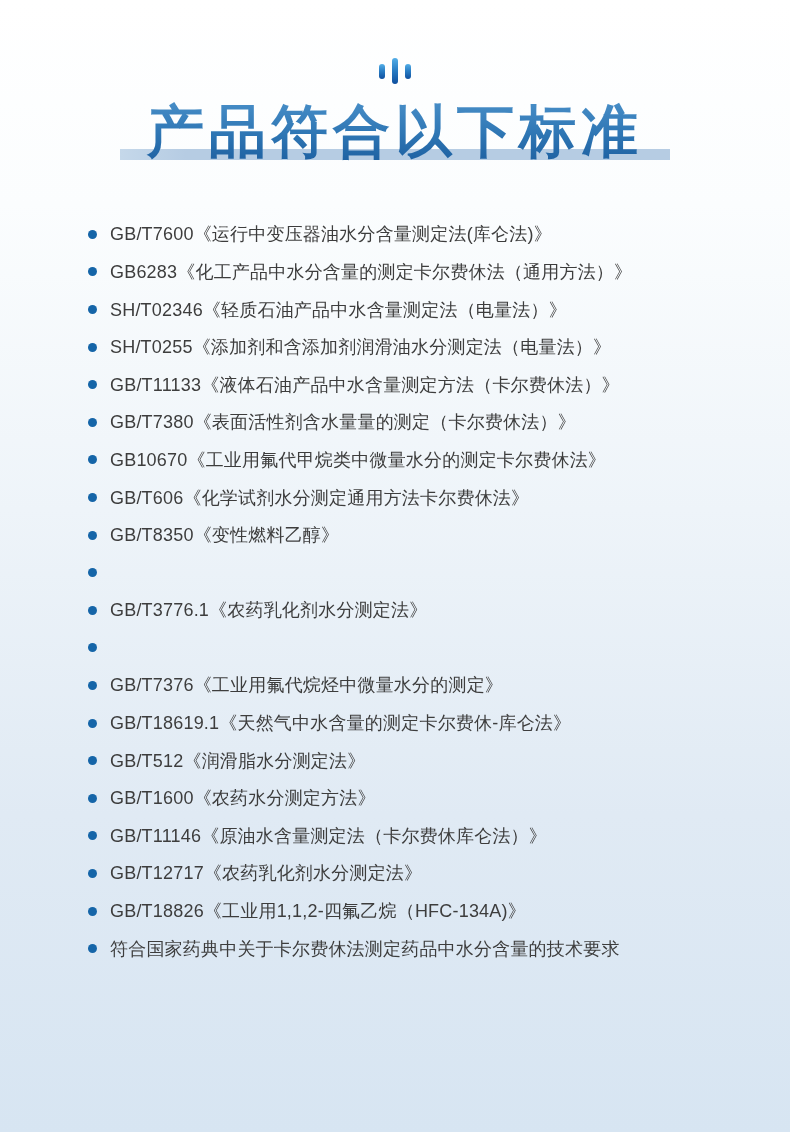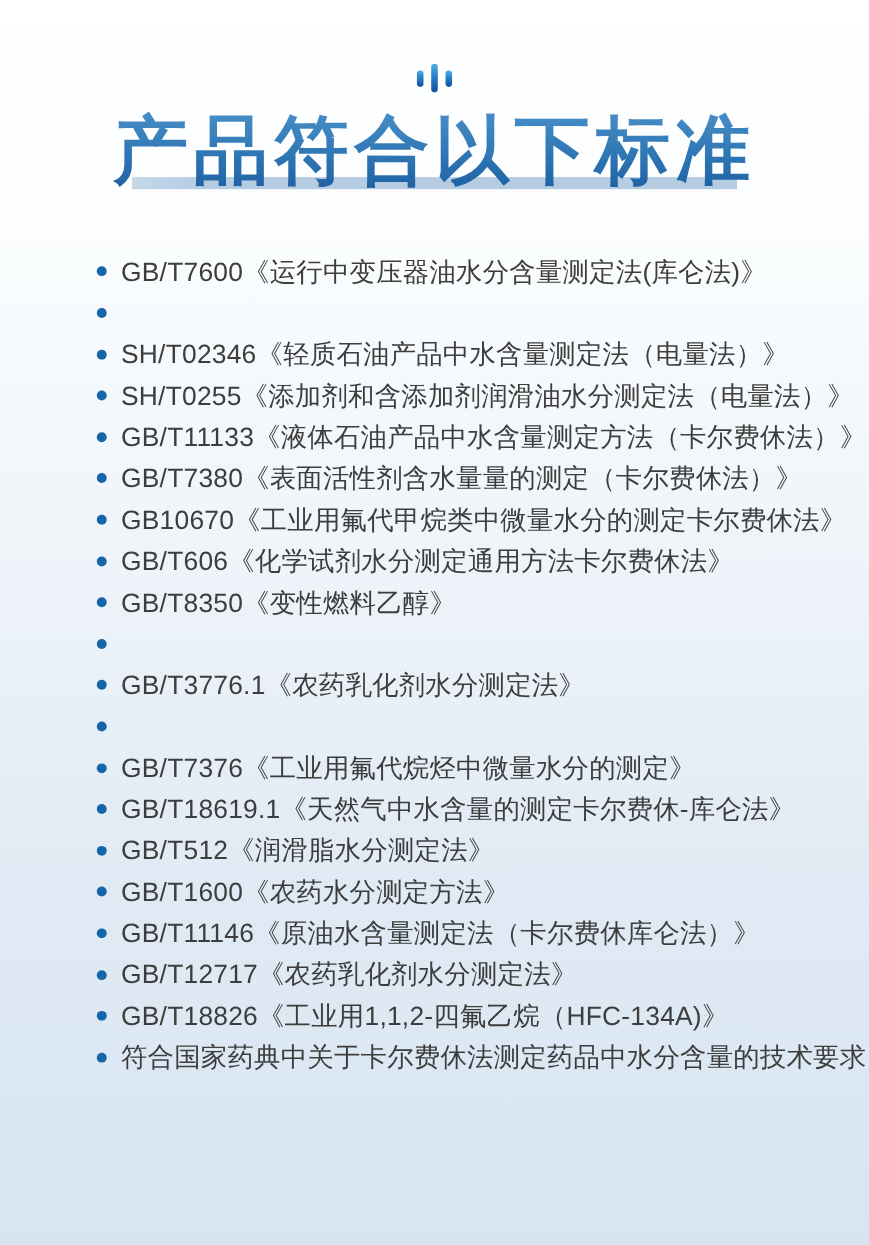--- a/index.html
+++ b/index.html
@@ -44,21 +44,21 @@
   .bar.small { height: 15px; }
   .bar.tall  { height: 26px; }
   
   h1.title {
     position: relative;
     z-index: 2;
     margin: 14px 0 0 0;
     text-align: center;
     font-family: "DejaVu Serif", "Liberation Serif", serif;
     font-weight: 700;
-    font-size: 68px;
+    font-size: 57px;
     line-height: 1.15;
     letter-spacing: 5px;
     color: #2e76b4;
     background: linear-gradient(180deg, #4a90c9 0%, #2e76b4 55%, #1d5fa0 100%);
     -webkit-background-clip: text;
     background-clip: text;
     -webkit-text-fill-color: transparent;
   }
   .underline {
     position: relative;
@@ -82,21 +82,21 @@
   }
   .bullet {
     flex: 0 0 auto;
     width: 9px;
     height: 9px;
     border-radius: 50%;
     background: #1565a8;
     margin-right: 13px;
   }
   .item-text {
-    font-size: 24px;
+    font-size: 18px;
     color: #3d3d3d;
     letter-spacing: 0.2px;
   }
 </style>
 </head>
 <body>
 
 <div class="page">
 
   <div class="icon-row">
@@ -110,20 +110,21 @@
   <h1 class="title">产品符合以下标准</h1>
   <div class="underline"></div>
 
   <ul class="standards">
       <li>
         <span class="bullet"></span>
         <span class="item-text">GB/T7600《运行中变压器油水分含量测定法(库仑法)》</span>
       </li>
       <li>
         <span class="bullet"></span>
+        <span class="item-text">GB6283《化工产品中水分含量的测定卡尔费休法（通用方法）》</span>
       </li>
       <li>
         <span class="bullet"></span>
         <span class="item-text">SH/T02346《轻质石油产品中水含量测定法（电量法）》</span>
       </li>
       <li>
         <span class="bullet"></span>
         <span class="item-text">SH/T0255《添加剂和含添加剂润滑油水分测定法（电量法）》</span>
       </li>
       <li>

